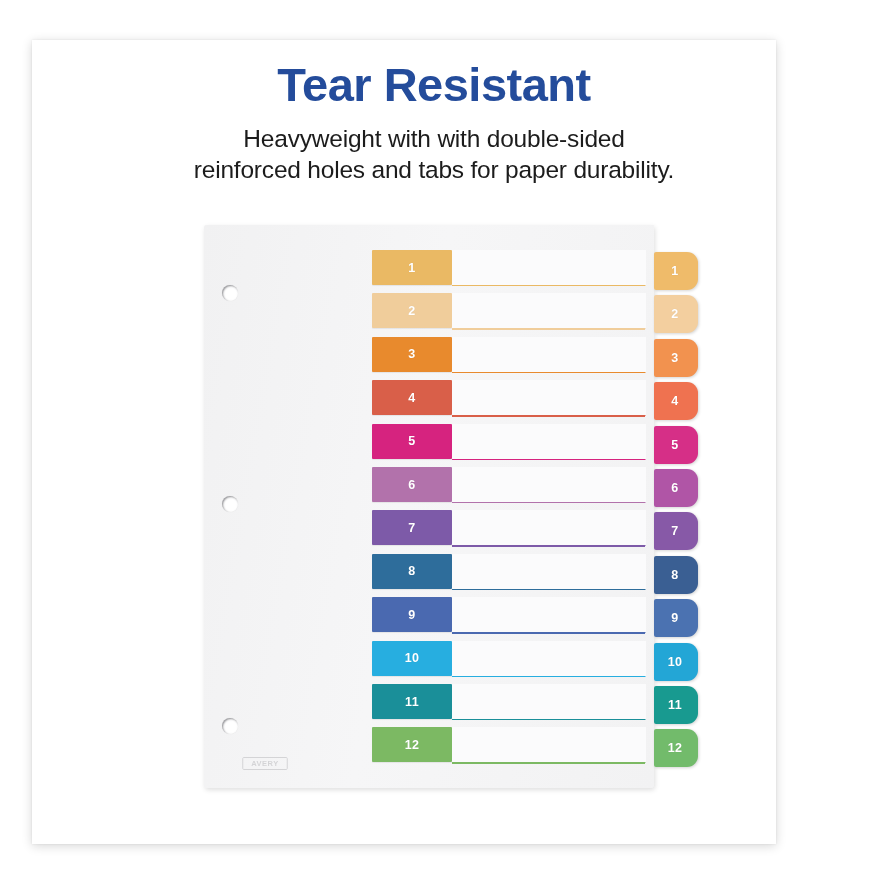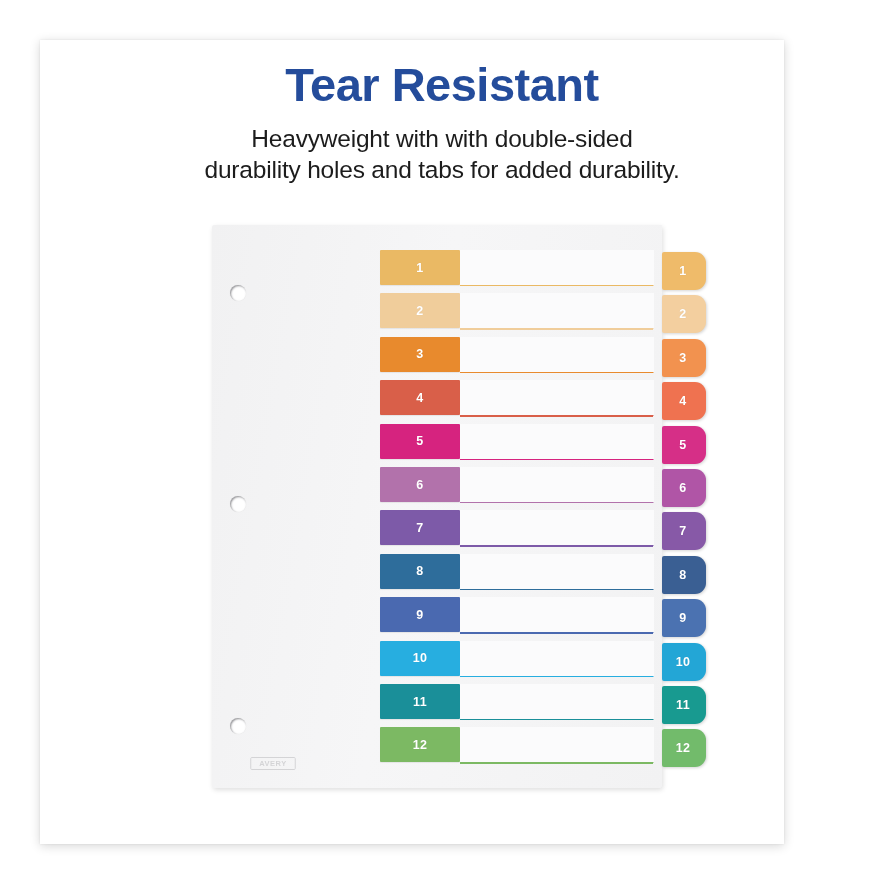--- a/index.html
+++ b/index.html
@@ -18,21 +18,21 @@
   #stage {
     position: relative;
     width: 884px;
     height: 884px;
     background: #ffffff;
   }
 
   
   .product-card {
     position: absolute;
-    left: 40px;
+    left: 32px;
     top: 40px;
     width: 744px;
     height: 804px;
     background: #ffffff;
     box-shadow: 0 2px 10px rgba(0,0,0,0.16), 0 0 2px rgba(0,0,0,0.08);
   }
 
   
   .headline-block {
     position: absolute;
@@ -195,21 +195,21 @@
 <body>
 
 <div id="stage">
 
   <div class="product-card">
 
     <div class="headline-block">
       <h1 class="headline">Tear Resistant</h1>
       <p class="subhead">
         <span class="subhead-line">Heavyweight with with double-sided</span>
-        <span class="subhead-line">durability holes and tabs for added durability.</span>
+        <span class="subhead-line">reinforced holes and tabs for paper durability.</span>
       </p>
     </div>
 
     <div class="sheet">
       <div class="sheet-inner">
 
         <div class="hole h1"></div>
         <div class="hole h2"></div>
         <div class="hole h3"></div>
 

